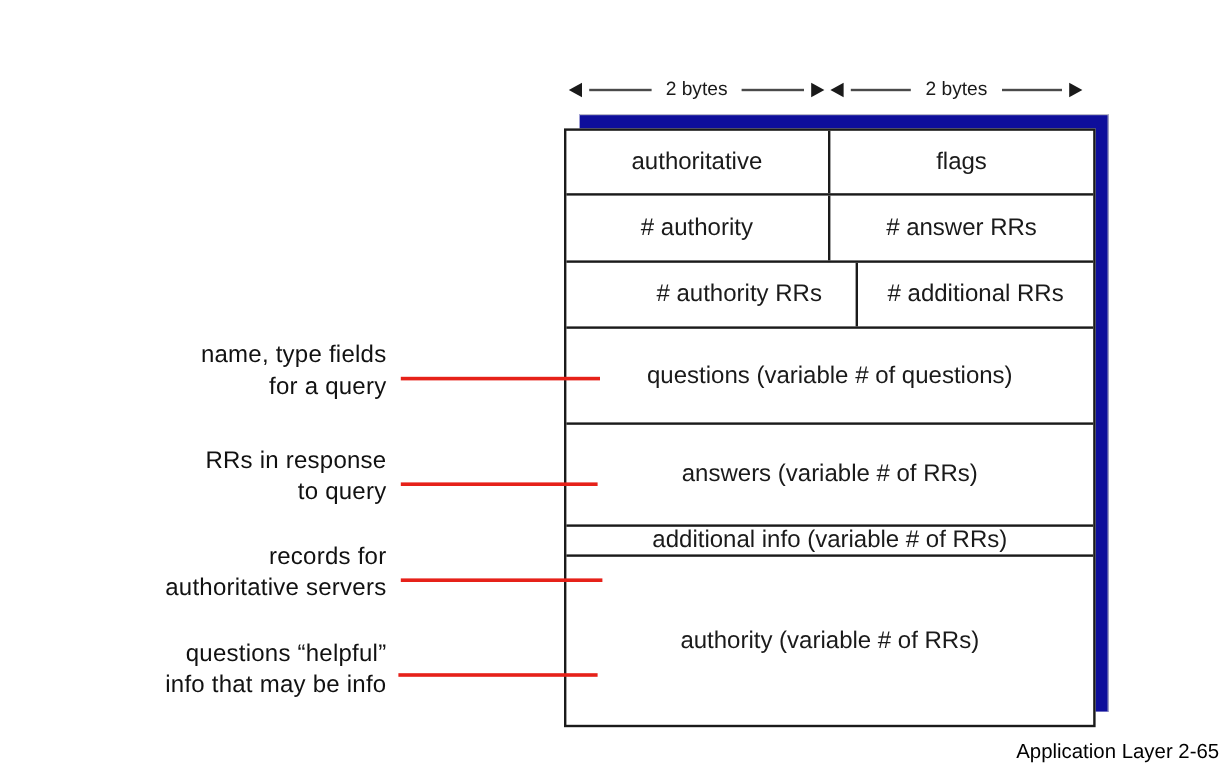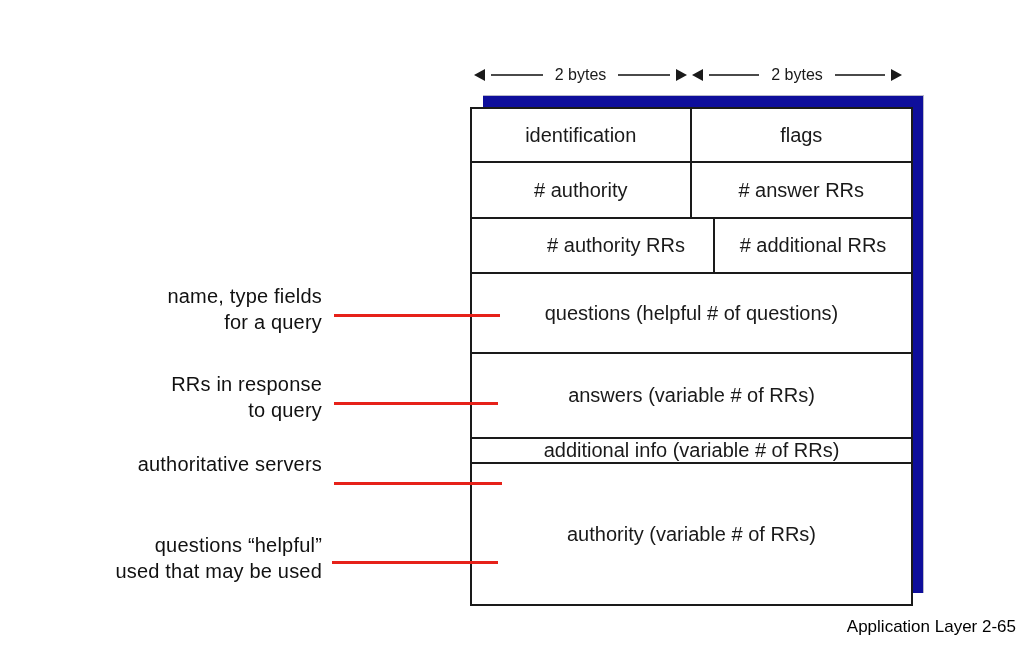--- a/index.html
+++ b/index.html
@@ -152,33 +152,33 @@
     <span class="shaft"></span>
     <span class="arrow-label">2 bytes</span>
     <span class="shaft"></span>
     <span class="head right"></span>
   </div>
 
   <div class="table-shadow"></div>
 
   <div class="dns-table">
     <div class="t-row r1">
-      <div class="t-cell divided">identification</div>
+      <div class="t-cell divided">authoritative</div>
       <div class="t-cell">flags</div>
     </div>
     <div class="t-row r2">
       <div class="t-cell divided"># authority</div>
       <div class="t-cell"># answer RRs</div>
     </div>
     <div class="t-row r3">
       <div class="t-cell divided"># authority RRs</div>
       <div class="t-cell"># additional RRs</div>
     </div>
     <div class="t-row r4">
-      <div class="t-cell">questions (helpful # of questions)</div>
+      <div class="t-cell">questions (variable # of questions)</div>
     </div>
     <div class="t-row r5">
       <div class="t-cell">answers (variable # of RRs)</div>
     </div>
     <div class="t-row r7">
       <div class="t-cell">additional info (variable # of RRs)</div>
     </div>
     <div class="t-row r6">
       <div class="t-cell">authority (variable # of RRs)</div>
     </div>
@@ -191,22 +191,23 @@
 
   <div class="annotation" id="annotation-questions">
     <span>name, type fields</span>
     <span>for a query</span>
   </div>
   <div class="annotation" id="annotation-answers">
     <span>RRs in response</span>
     <span>to query</span>
   </div>
   <div class="annotation" id="annotation-authority">
+    <span>records for</span>
     <span>authoritative servers</span>
   </div>
   <div class="annotation" id="annotation-additional">
     <span>questions “helpful”</span>
-    <span>used that may be used</span>
+    <span>info that may be info</span>
   </div>
 
   <div class="footer">Application Layer 2-65</div>
 
 </div>
 
 </body></html>

